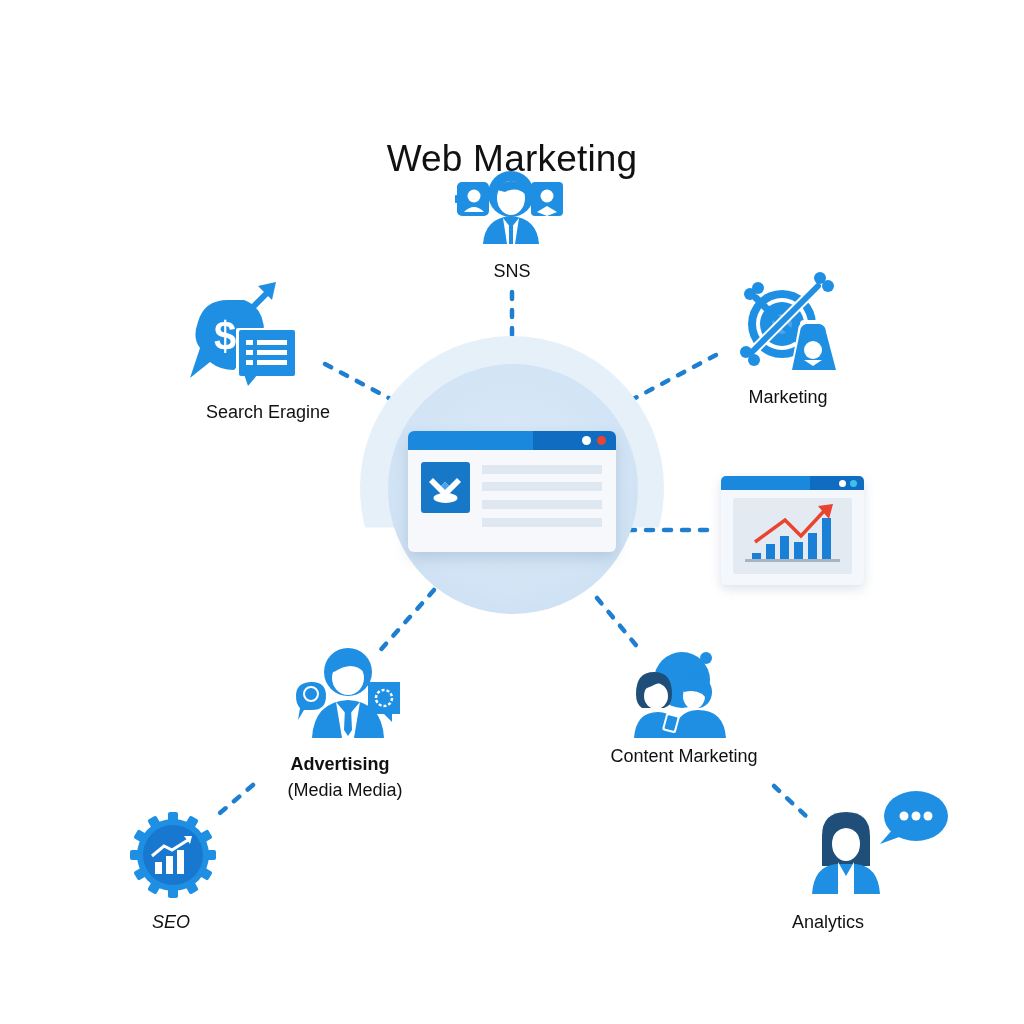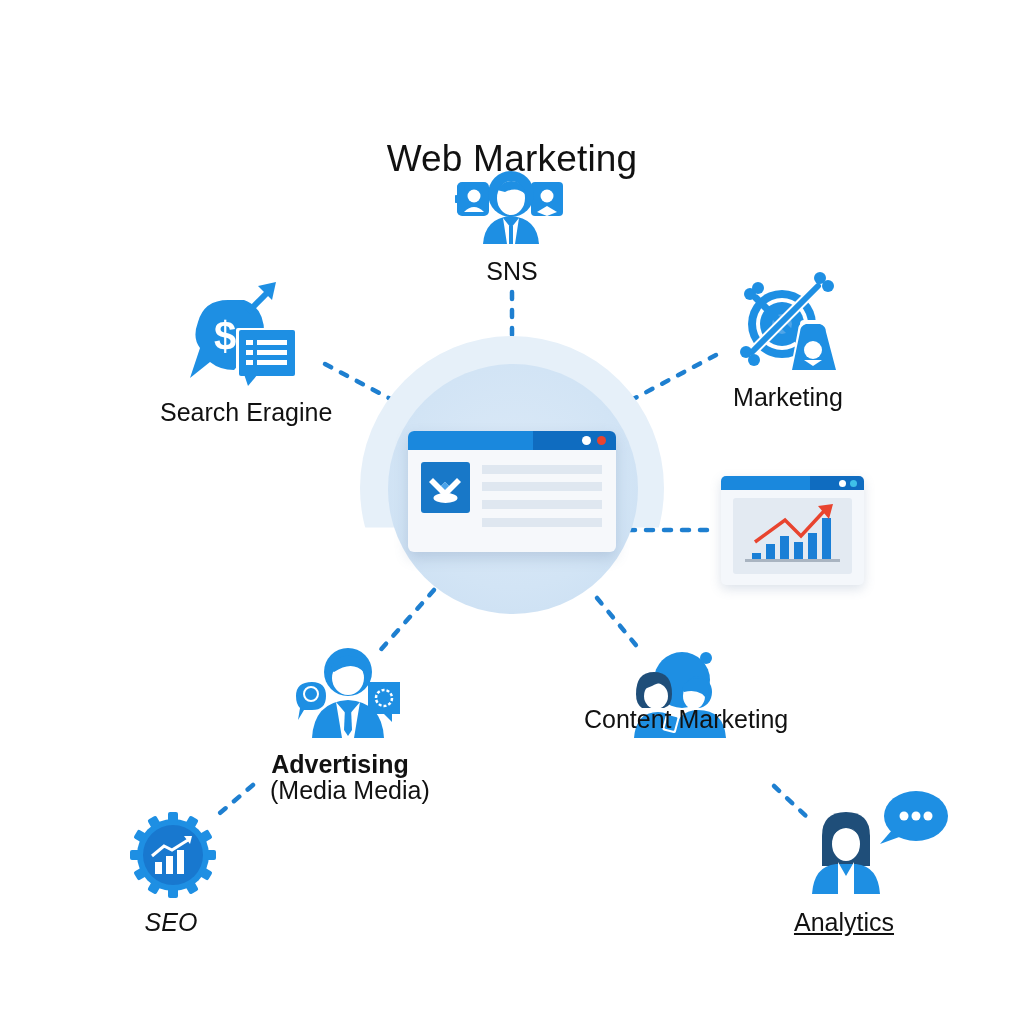--- a/index.html
+++ b/index.html
@@ -1,21 +1,21 @@
 <!DOCTYPE html>
 <html><head>
 <meta charset="utf-8">
 <style>
   * { margin: 0; padding: 0; box-sizing: border-box; }
   html, body { width: 1024px; height: 1024px; background: #ffffff; overflow: hidden; }
   body { position: relative; font-family: "Liberation Sans", "DejaVu Sans", sans-serif; color: #111; }
 
   .title { position: absolute; left: 0; width: 1024px; top: 94px; text-align: center; font-size: 37px; font-weight: 400; letter-spacing: 0.2px; color: #111; margin-top: 44px; }
 
-  .label { position: absolute; font-size: 25px; color: #111; text-align: center; white-space: nowrap; line-height: 26px; }
+  .label { position: absolute; font-size: 18px; color: #111; text-align: center; white-space: nowrap; line-height: 26px; }
 
   .abs { position: absolute; }
 
   svg.connectors { position: absolute; left: 0; top: 0; width: 1024px; height: 1024px; }
 
   
   .hub-arc { position: absolute; left: 360px; top: 336px; width: 304px; height: 304px; border-radius: 50%; background: #e6f0f9; clip-path: inset(0 0 37% 0); }
   .hub-circle { position: absolute; left: 388px; top: 364px; width: 250px; height: 250px; border-radius: 50%; background: radial-gradient(circle at 50% 45%, #dbe9f7 0%, #d2e4f5 60%, #c9def2 100%); }
 
   .browser { position: absolute; left: 408px; top: 431px; width: 208px; height: 121px; background: #f6f8fb; border-radius: 6px; box-shadow: 0 6px 14px rgba(80,110,150,0.22); overflow: hidden; }
@@ -202,21 +202,21 @@
 
     <path d="M4 44 Q4 22 22 22 Q40 22 40 44 Q40 56 32 58 L10 58 Q4 54 4 44 Z" fill="#1f4e79"></path>
     <ellipse cx="24" cy="46" rx="12" ry="13" fill="#fff"></ellipse>
     <path d="M10 40 Q18 26 36 34 Q30 30 20 36 Z" fill="#1f4e79"></path>
     <path d="M2 88 Q4 62 26 62 Q46 62 48 88 Z" fill="#1e8fe3"></path>
 
     <rect x="32" y="64" width="14" height="18" rx="2" transform="rotate(15 39 73)" fill="#fff"></rect>
     <rect x="34" y="66" width="10" height="14" rx="1" transform="rotate(15 39 73)" fill="#1e8fe3"></rect>
   </svg>
 </div>
-<div class="label" style="left:584px;top:706px;width:200px;">Content Marketing</div>
+<div class="label" style="left:584px;top:743px;width:200px;">Content Marketing</div>
 
 <div class="abs" style="left:130px;top:812px;width:86px;height:86px;">
   <svg width="86" height="86" viewBox="0 0 86 86">
     <g transform="translate(43 43)" fill="#1e8fe3">
       <circle r="36"></circle>
       <g>
         <rect x="-5" y="-43" width="10" height="10" rx="2"></rect>
         <rect x="-5" y="-43" width="10" height="10" rx="2" transform="rotate(30)"></rect>
         <rect x="-5" y="-43" width="10" height="10" rx="2" transform="rotate(60)"></rect>
         <rect x="-5" y="-43" width="10" height="10" rx="2" transform="rotate(90)"></rect>
@@ -253,13 +253,13 @@
 
     <path d="M10 80 L10 50 Q10 26 34 26 Q58 26 58 50 L58 80 Z" fill="#1f4e79"></path>
 
     <ellipse cx="34" cy="58" rx="14" ry="17" fill="#fff"></ellipse>
     <path d="M22 48 Q34 36 46 48 Q40 40 34 40 Q26 40 22 48 Z" fill="#1f4e79"></path>
 
     <path d="M0 108 Q2 80 24 78 L44 78 Q66 80 68 108 Z" fill="#1e8fe3"></path>
     <path d="M26 76 L34 90 L42 76 L42 108 L26 108 Z" fill="#fff"></path>
   </svg>
 </div>
-<div class="label" style="left:784px;top:909px;width:120px;text-decoration:underline;">Analytics</div>
+<div class="label" style="left:768px;top:909px;width:120px;">Analytics</div>
 
 </body></html>

